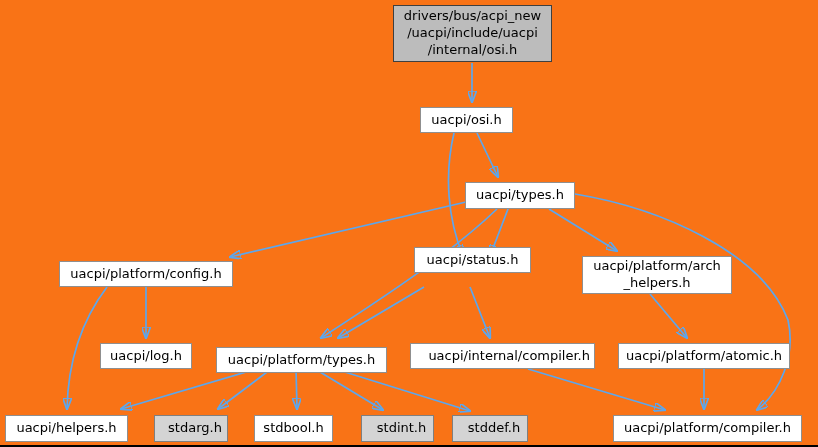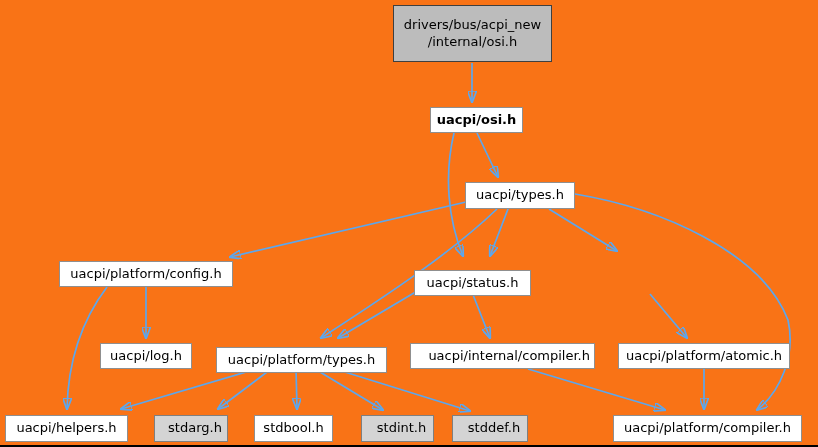--- a/index.html
+++ b/index.html
@@ -48,39 +48,44 @@
     <path marker-end="url(#arrow)" d="M271,369 L218,409"></path>
     <path marker-end="url(#arrow)" d="M296,369 L297,409"></path>
     <path marker-end="url(#arrow)" d="M315,369 L383,410"></path>
     <path marker-end="url(#arrow)" d="M335,369 L470,411"></path>
     <path marker-end="url(#arrow)" d="M528,369 L665,410"></path>
     <path marker-end="url(#arrow)" d="M704,369 L704,409"></path>
   </svg>
 
   <div class="node node--root" style="left:393px;top:5px;width:159px;height:57px;">
     <span>drivers/bus/acpi_new</span>
+    <span>/uacpi/include/uacpi</span>
     <span>/internal/osi.h</span>
   </div>
 
-  <div class="node" style="left:430px;top:107px;width:93px;height:26px;font-weight:bold;">
+  <div class="node" style="left:420px;top:107px;width:93px;height:26px;">
     <span>uacpi/osi.h</span>
   </div>
 
   <div class="node" style="left:465px;top:182px;width:110px;height:27px;">
     <span>uacpi/types.h</span>
   </div>
 
   <div class="node" style="left:59px;top:261px;width:174px;height:26px;">
     <span>uacpi/platform/config.h</span>
   </div>
 
-  <div class="node" style="left:414px;top:270px;width:117px;height:26px;">
+  <div class="node" style="left:414px;top:247px;width:117px;height:26px;">
     <span>uacpi/status.h</span>
   </div>
 
+  <div class="node" style="left:582px;top:256px;width:150px;height:38px;">
+    <span>uacpi/platform/arch</span>
+    <span>_helpers.h</span>
+  </div>
 
   <div class="node" style="left:100px;top:343px;width:92px;height:26px;">
     <span>uacpi/log.h</span>
   </div>
 
   <div class="node" style="left:216px;top:347px;width:171px;height:26px;">
     <span>uacpi/platform/types.h</span>
   </div>
 
   <div class="node" style="left:410px;top:343px;width:185px;height:26px;align-items:flex-end;">

